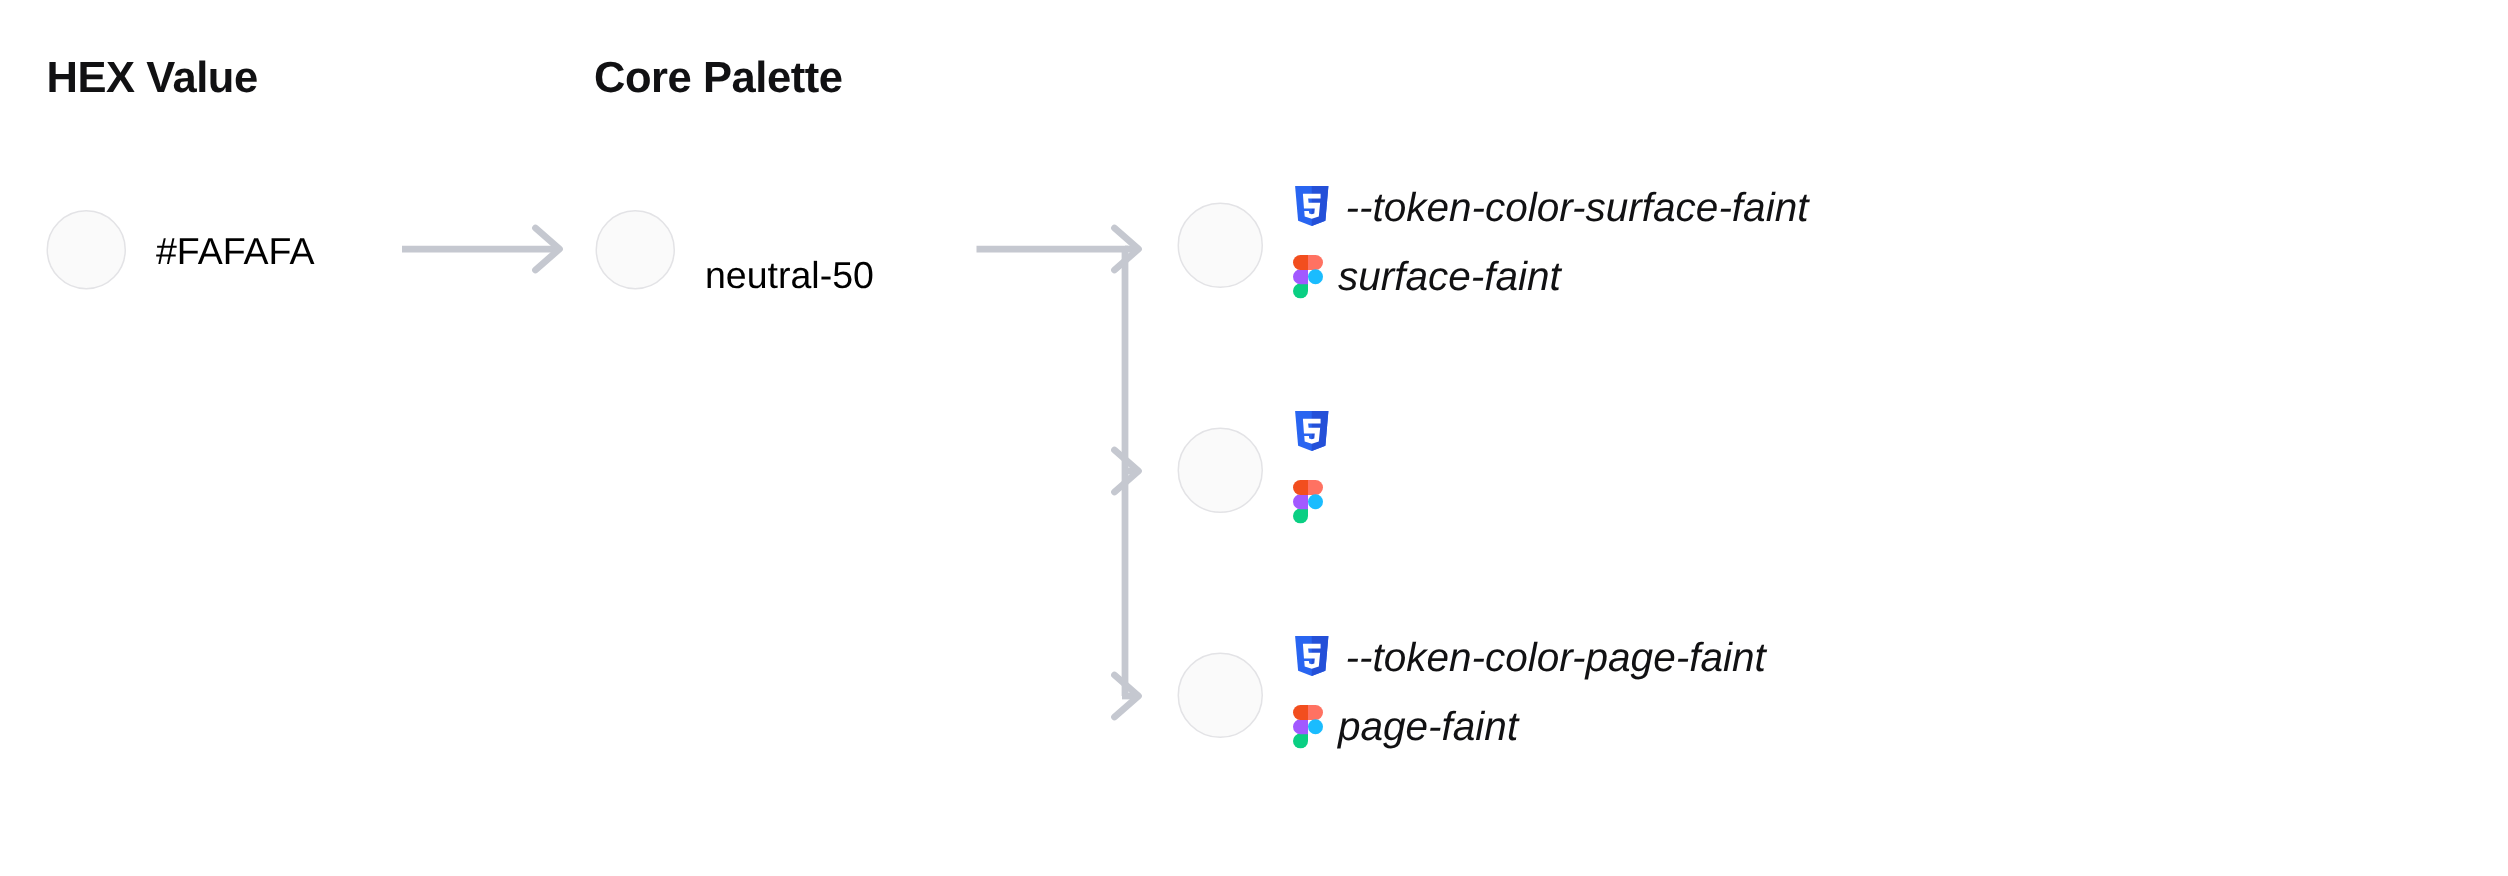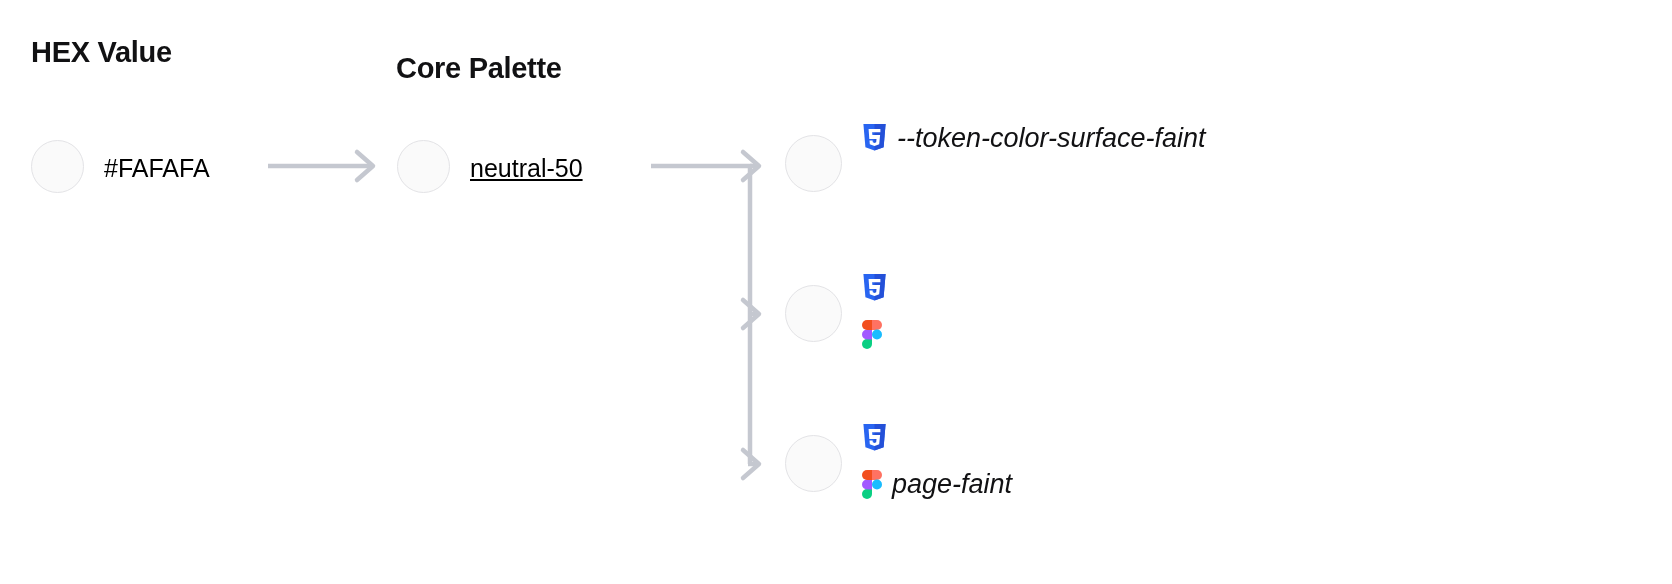--- a/index.html
+++ b/index.html
@@ -25,21 +25,21 @@
     position: absolute;
     font-family: "Liberation Sans", sans-serif;
     font-weight: bold;
     font-size: 29px;
     line-height: 34px;
     color: #111113;
     letter-spacing: -0.3px;
     white-space: nowrap;
   }
   #heading-hex      { left: 31px;  top: 35px; }
-  #heading-core     { left: 396px; top: 35px; margin-top: 16px; }
+  #heading-core     { left: 396px; top: 35px; }
   #heading-semantic { left: 785px; top: 35px; }
 
   
   .swatch {
     position: absolute;
     border-radius: 50%;
     border: 1.5px solid #E3E3E6;
   }
   .swatch.sm { width: 53px; height: 53px; }
   .swatch.lg { width: 57px; height: 57px; }
@@ -54,21 +54,21 @@
   .value-label {
     position: absolute;
     font-family: "Liberation Sans", sans-serif;
     font-weight: normal;
     font-size: 25px;
     line-height: 32px;
     color: #000000;
     white-space: nowrap;
   }
   #label-hex  { left: 104px; top: 152px; }
-  #label-core { left: 470px; top: 152px; text-decoration: underline; }
+  #label-core { left: 470px; top: 168px; }
 
   
   #connectors {
     position: absolute;
     left: 0; top: 0;
     width: 1672px;
     height: 584px;
     pointer-events: none;
   }
 
@@ -155,54 +155,65 @@
 
   <div id="sem-row-0" class="sem-row">
     <div class="token-line">
       <svg class="css3-icon" viewBox="0 0 25 28">
         <path d="M1.4 0 H23.6 L21.6 23.2 L12.5 26.6 L3.4 23.2 Z" fill="#2965F1"></path>
         <path d="M12.5 0 H23.6 L21.6 23.2 L12.5 26.6 Z" fill="#2450D8"></path>
         <path d="M6.6 5.1 H18.4 V8.3 H10.1 L10.4 11.1 H18.1 L17.2 20.3 L12.5 21.9 L7.8 20.3 L7.5 16.6 H10.6 L10.8 18.3 L12.5 18.9 L14.2 18.3 L14.5 15.0 H7.3 Z" fill="#FFFFFF"></path>
       </svg>
       <span class="token-text">--token-color-surface-faint</span>
     </div>
-  </div>
-
-  <div id="sem-row-1" class="sem-row">
-    <div class="token-line">
-      <svg class="css3-icon" viewBox="0 0 25 28">
-        <path d="M1.4 0 H23.6 L21.6 23.2 L12.5 26.6 L3.4 23.2 Z" fill="#2965F1"></path>
-        <path d="M12.5 0 H23.6 L21.6 23.2 L12.5 26.6 Z" fill="#2450D8"></path>
-        <path d="M6.6 5.1 H18.4 V8.3 H10.1 L10.4 11.1 H18.1 L17.2 20.3 L12.5 21.9 L7.8 20.3 L7.5 16.6 H10.6 L10.8 18.3 L12.5 18.9 L14.2 18.3 L14.5 15.0 H7.3 Z" fill="#FFFFFF"></path>
-      </svg>
-    </div>
     <div class="token-line">
       <svg class="figma-icon" viewBox="0 0 20 29">
         <path d="M5 29a5 5 0 0 0 5-5v-5H5a5 5 0 0 0 0 10z" fill="#0ACF83"></path>
         <path d="M0 14.5A5 5 0 0 1 5 9.5h5v10H5a5 5 0 0 1-5-5z" fill="#A259FF"></path>
         <path d="M0 5a5 5 0 0 1 5-5h5v10H5A5 5 0 0 1 0 5z" fill="#F24E1E"></path>
         <path d="M10 0h5a5 5 0 0 1 0 10h-5V0z" fill="#FF7262"></path>
         <path d="M20 14.5a5 5 0 1 1-10 0 5 5 0 0 1 10 0z" fill="#1ABCFE"></path>
       </svg>
+      <span class="token-text">surface-faint</span>
     </div>
   </div>
 
-  <div id="sem-row-2" class="sem-row">
+  <div id="sem-row-1" class="sem-row">
     <div class="token-line">
       <svg class="css3-icon" viewBox="0 0 25 28">
         <path d="M1.4 0 H23.6 L21.6 23.2 L12.5 26.6 L3.4 23.2 Z" fill="#2965F1"></path>
         <path d="M12.5 0 H23.6 L21.6 23.2 L12.5 26.6 Z" fill="#2450D8"></path>
         <path d="M6.6 5.1 H18.4 V8.3 H10.1 L10.4 11.1 H18.1 L17.2 20.3 L12.5 21.9 L7.8 20.3 L7.5 16.6 H10.6 L10.8 18.3 L12.5 18.9 L14.2 18.3 L14.5 15.0 H7.3 Z" fill="#FFFFFF"></path>
       </svg>
     </div>
     <div class="token-line">
       <svg class="figma-icon" viewBox="0 0 20 29">
         <path d="M5 29a5 5 0 0 0 5-5v-5H5a5 5 0 0 0 0 10z" fill="#0ACF83"></path>
         <path d="M0 14.5A5 5 0 0 1 5 9.5h5v10H5a5 5 0 0 1-5-5z" fill="#A259FF"></path>
         <path d="M0 5a5 5 0 0 1 5-5h5v10H5A5 5 0 0 1 0 5z" fill="#F24E1E"></path>
         <path d="M10 0h5a5 5 0 0 1 0 10h-5V0z" fill="#FF7262"></path>
         <path d="M20 14.5a5 5 0 1 1-10 0 5 5 0 0 1 10 0z" fill="#1ABCFE"></path>
       </svg>
+    </div>
+  </div>
+
+  <div id="sem-row-2" class="sem-row">
+    <div class="token-line">
+      <svg class="css3-icon" viewBox="0 0 25 28">
+        <path d="M1.4 0 H23.6 L21.6 23.2 L12.5 26.6 L3.4 23.2 Z" fill="#2965F1"></path>
+        <path d="M12.5 0 H23.6 L21.6 23.2 L12.5 26.6 Z" fill="#2450D8"></path>
+        <path d="M6.6 5.1 H18.4 V8.3 H10.1 L10.4 11.1 H18.1 L17.2 20.3 L12.5 21.9 L7.8 20.3 L7.5 16.6 H10.6 L10.8 18.3 L12.5 18.9 L14.2 18.3 L14.5 15.0 H7.3 Z" fill="#FFFFFF"></path>
+      </svg>
+      <span class="token-text">--token-color-page-faint</span>
+    </div>
+    <div class="token-line">
+      <svg class="figma-icon" viewBox="0 0 20 29">
+        <path d="M5 29a5 5 0 0 0 5-5v-5H5a5 5 0 0 0 0 10z" fill="#0ACF83"></path>
+        <path d="M0 14.5A5 5 0 0 1 5 9.5h5v10H5a5 5 0 0 1-5-5z" fill="#A259FF"></path>
+        <path d="M0 5a5 5 0 0 1 5-5h5v10H5A5 5 0 0 1 0 5z" fill="#F24E1E"></path>
+        <path d="M10 0h5a5 5 0 0 1 0 10h-5V0z" fill="#FF7262"></path>
+        <path d="M20 14.5a5 5 0 1 1-10 0 5 5 0 0 1 10 0z" fill="#1ABCFE"></path>
+      </svg>
       <span class="token-text">page-faint</span>
     </div>
   </div>
 
 </div>
 
 </body></html>

